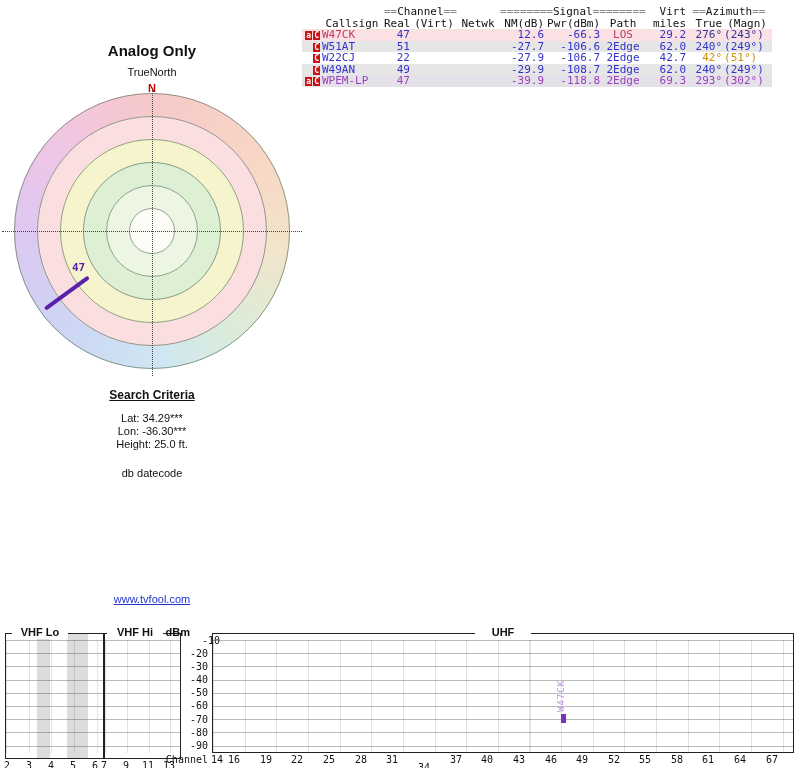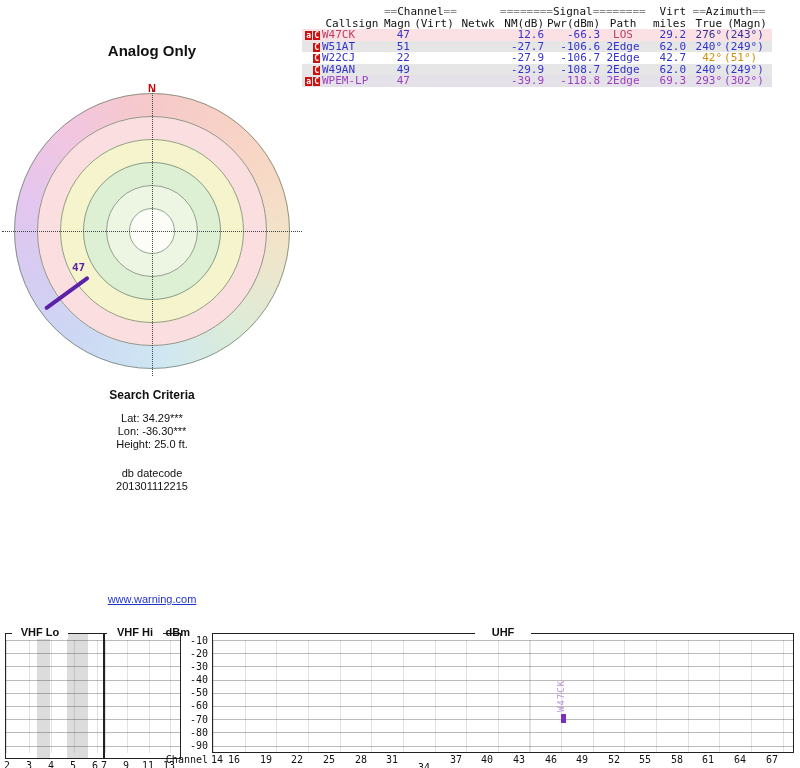--- a/index.html
+++ b/index.html
@@ -30,21 +30,21 @@
   table.sig td{padding:0 2px 0 0;white-space:nowrap;overflow:hidden;}
   .al{text-align:left}.ar{text-align:right}.ac{text-align:center}
   .eq{color:#8a8a8a;}
   .badge{display:inline-block;background:#cc1111;color:#fff;
          font:bold 8px/9px "DejaVu Sans Mono",monospace;padding:0 1px;margin-left:1px;}
   .badge:empty{display:none;}
   .legend{left:340px;top:92px;width:456px;font:11px "Liberation Sans",sans-serif;}
   .legend .item{display:inline-block;margin-right:46px;}
   
   .sc{left:40px;top:388px;width:224px;text-align:center;font:11px/13px "Liberation Sans",sans-serif;}
-  .sc .t{font:bold 12px "Liberation Sans",sans-serif;margin-bottom:10px;}
+  .sc .t{font:bold 12px "Liberation Sans",sans-serif;text-decoration:underline;margin-bottom:10px;}
   .sc .gap{height:16px;}
   .link{left:40px;top:589px;width:224px;text-align:center;}
   .link a{font:11px "Liberation Sans",sans-serif;color:#2233cc;text-decoration:underline;cursor:pointer;}
   
   .chart{left:0;top:620px;width:800px;height:148px;}
   .panel{position:absolute;border:1px solid #222;background:#fff;box-sizing:border-box;}
   .p-vlo{left:5px;top:13px;width:99px;height:126px;}
   .p-vhi{left:104px;top:13px;width:77px;height:126px;}
   .p-uhf{left:212px;top:13px;width:582px;height:120px;}
   .grid{position:absolute;left:0;right:0;top:6px;height:113px;
@@ -62,20 +62,21 @@
   .sbar{position:absolute;background:#7b2fbe;}
   .vtext{position:absolute;writing-mode:vertical-rl;transform:rotate(180deg);
          font:9px "DejaVu Sans Mono",monospace;color:#b894dd;letter-spacing:1px;}
 </style>
 </head>
 <body>
 
 <div id="page">
 
   <div class="abs radar-title">Analog Only</div>
+  <div class="abs truenorth">TrueNorth</div>
   <div class="abs nmark">N</div>
 
   <div class="abs disk"></div>
   <div class="abs disk-in"></div>
   <div class="abs ring" style="left:14px;top:93px;width:276px;height:276px;"></div>
   <div class="abs ring" style="left:37px;top:116px;width:230px;height:230px;"></div>
   <div class="abs ring" style="left:60px;top:139px;width:184px;height:184px;"></div>
   <div class="abs ring" style="left:83px;top:162px;width:138px;height:138px;"></div>
   <div class="abs ring" style="left:106px;top:185px;width:92px;height:92px;"></div>
   <div class="abs ring" style="left:129px;top:208px;width:46px;height:46px;"></div>
@@ -104,21 +105,21 @@
           <td colspan="2"></td>
           <td colspan="2" class="ac"><span class="eq">==</span><span>Channel</span><span class="eq">==</span></td>
           <td></td>
           <td colspan="3" class="ac"><span class="eq">========</span><span>Signal</span><span class="eq">========</span></td>
           <td class="ar">Virt</td>
           <td colspan="2" class="ac"><span class="eq">==</span><span>Azimuth</span><span class="eq">==</span></td>
         </tr>
         <tr>
           <td></td>
           <td class="ac">Callsign</td>
-          <td class="ar">Magn</td>
+          <td class="ar">Real</td>
           <td class="ac">(Virt)</td>
           <td class="ac">Netwk</td>
           <td class="ar">NM(dB)</td>
           <td class="ar">Pwr(dBm)</td>
           <td class="ac">Path</td>
           <td class="ar">miles</td>
           <td class="ar">True</td>
           <td class="ac">(Magn)</td>
         </tr>
       </thead>
@@ -193,25 +194,24 @@
   </div>
 
 
   <div class="abs sc">
     <div class="t">Search Criteria</div>
     <div>Lat: 34.29***</div>
     <div>Lon: -36.30***</div>
     <div>Height: 25.0 ft.</div>
     <div class="gap"></div>
     <div>db datecode</div>
-    <div>201301112215</div>
   </div>
 
   <div class="abs link">
-    <a>www.warning.com</a>
+    <a>www.tvfool.com</a>
   </div>
 
   <div class="abs chart">
 
     <div class="panel p-vlo">
       <div class="band" style="left:31px;width:13px;"></div>
       <div class="band" style="left:61px;width:21px;"></div>
       <div class="grid" style="--vs:22.75px;"></div>
     </div>
     <div class="panel p-vhi">
@@ -221,21 +221,21 @@
       <div class="grid" style="--vs:31.65px;"></div>
       <div class="sbar" style="left:348px;top:80px;width:5px;height:9px;"></div>
       <div class="vtext" style="left:343px;top:42px;height:36px;">W47CK</div>
     </div>
 
     <div class="ptitle" style="left:12px;width:56px;">VHF Lo</div>
     <div class="ptitle" style="left:107px;width:56px;">VHF Hi</div>
     <div class="ptitle" style="left:475px;width:56px;">UHF</div>
     <div class="abs dbm">dBm</div>
 
-    <div class="ytick" style="top:15px;">-10</div>
+    <div class="ytick" style="top:15px;margin-left:12px;">-10</div>
     <div class="ytick" style="top:28px;">-20</div>
     <div class="ytick" style="top:41px;">-30</div>
     <div class="ytick" style="top:54px;">-40</div>
     <div class="ytick" style="top:67px;">-50</div>
     <div class="ytick" style="top:80px;">-60</div>
     <div class="ytick" style="top:94px;">-70</div>
     <div class="ytick" style="top:107px;">-80</div>
     <div class="ytick" style="top:120px;">-90</div>
 
     <div class="abs chword">Channel</div>

